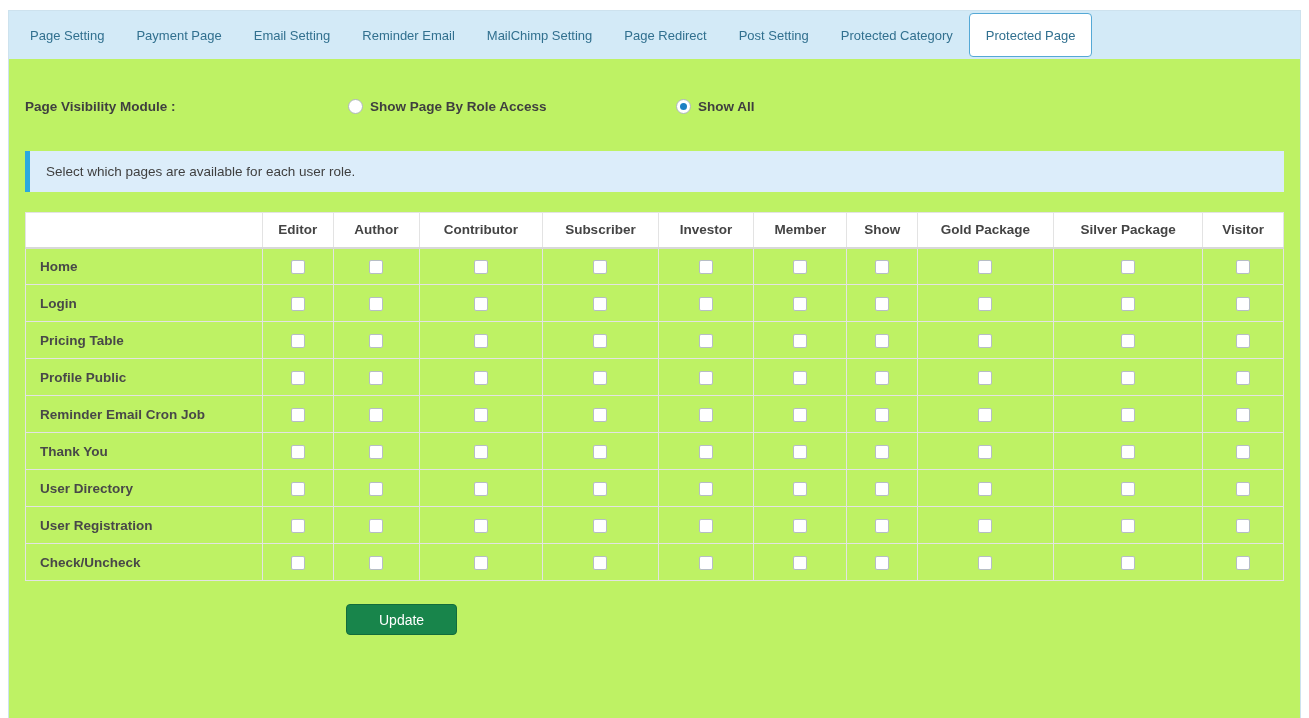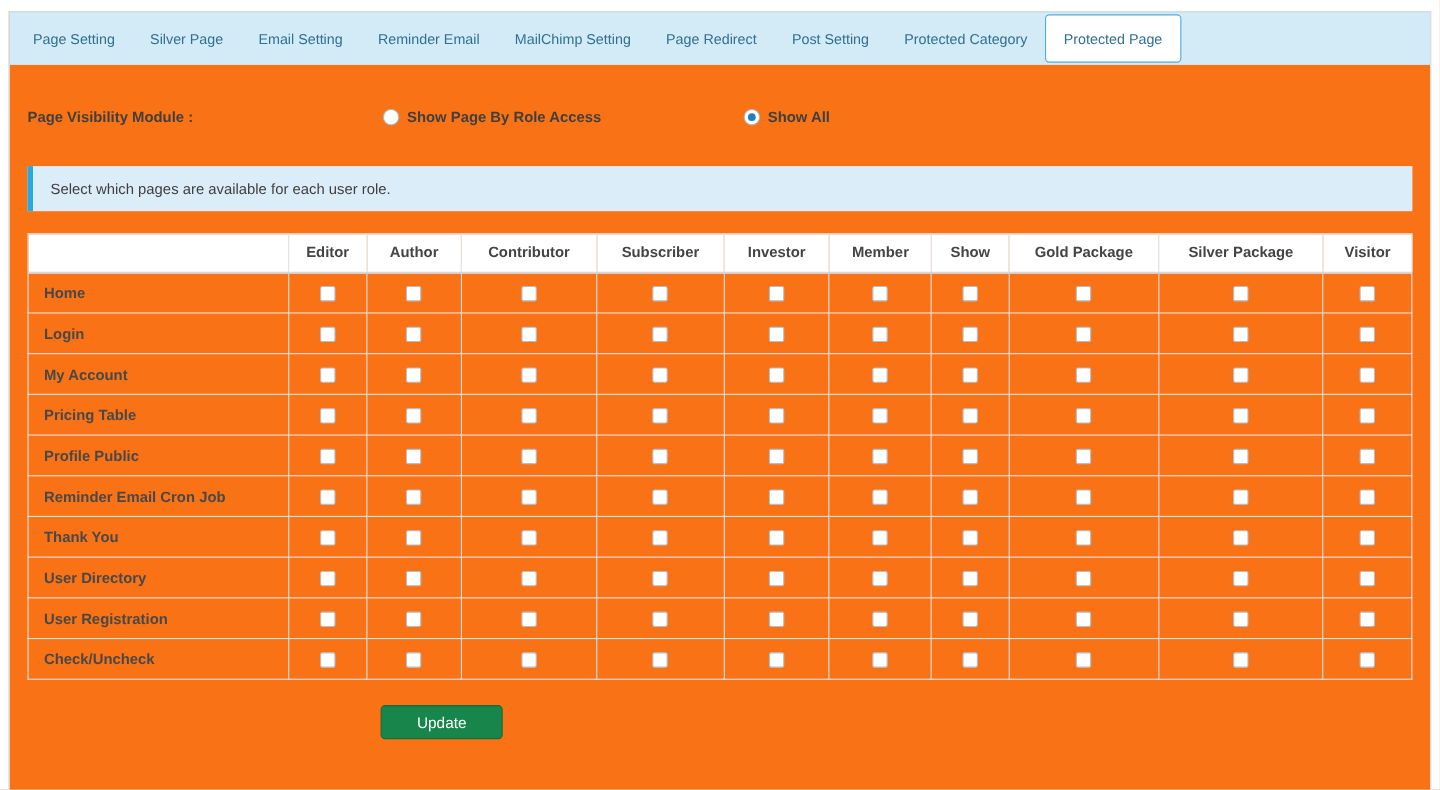--- a/index.html
+++ b/index.html
@@ -8,21 +8,21 @@
     width: 1309px; height: 718px; overflow: hidden;
     background: #ffffff;
     font-family: "Liberation Sans", sans-serif;
     color: #444;
   }
   .frame {
     margin: 10px 8px 0;
     border: 1px solid #cde2ee;
     border-bottom: none;
     height: 708px;
-    background: #f97316;
+    background: #bef264;
   }
   
   .tab-bar {
     display: flex; align-items: center;
     background: #d3eaf7;
     height: 48px;
     padding-left: 5px;
   }
   .tab {
     color: #31708f; font-size: 13px;
@@ -96,21 +96,21 @@
     border: 1px solid #136c3c; border-radius: 4px;
     font-size: 14px; font-family: inherit; cursor: pointer;
   }
 </style>
 </head>
 <body>
 
 <div class="frame">
   <div class="tab-bar">
       <div class="tab">Page Setting</div>
-      <div class="tab">Silver Page</div>
+      <div class="tab">Payment Page</div>
       <div class="tab">Email Setting</div>
       <div class="tab">Reminder Email</div>
       <div class="tab">MailChimp Setting</div>
       <div class="tab">Page Redirect</div>
       <div class="tab">Post Setting</div>
       <div class="tab">Protected Category</div>
       <div class="tab active">Protected Page</div>
     </div>
 
   <div class="content">
@@ -183,33 +183,20 @@
             <td><span class="checkbox"></span></td>
             <td><span class="checkbox"></span></td>
             <td><span class="checkbox"></span></td>
             <td><span class="checkbox"></span></td>
             <td><span class="checkbox"></span></td>
             <td><span class="checkbox"></span></td>
             <td><span class="checkbox"></span></td>
             <td><span class="checkbox"></span></td>
           </tr>
           <tr>
-            <td class="row-label">My Account</td>
-            <td><span class="checkbox"></span></td>
-            <td><span class="checkbox"></span></td>
-            <td><span class="checkbox"></span></td>
-            <td><span class="checkbox"></span></td>
-            <td><span class="checkbox"></span></td>
-            <td><span class="checkbox"></span></td>
-            <td><span class="checkbox"></span></td>
-            <td><span class="checkbox"></span></td>
-            <td><span class="checkbox"></span></td>
-            <td><span class="checkbox"></span></td>
-          </tr>
-          <tr>
             <td class="row-label">Pricing Table</td>
             <td><span class="checkbox"></span></td>
             <td><span class="checkbox"></span></td>
             <td><span class="checkbox"></span></td>
             <td><span class="checkbox"></span></td>
             <td><span class="checkbox"></span></td>
             <td><span class="checkbox"></span></td>
             <td><span class="checkbox"></span></td>
             <td><span class="checkbox"></span></td>
             <td><span class="checkbox"></span></td>

